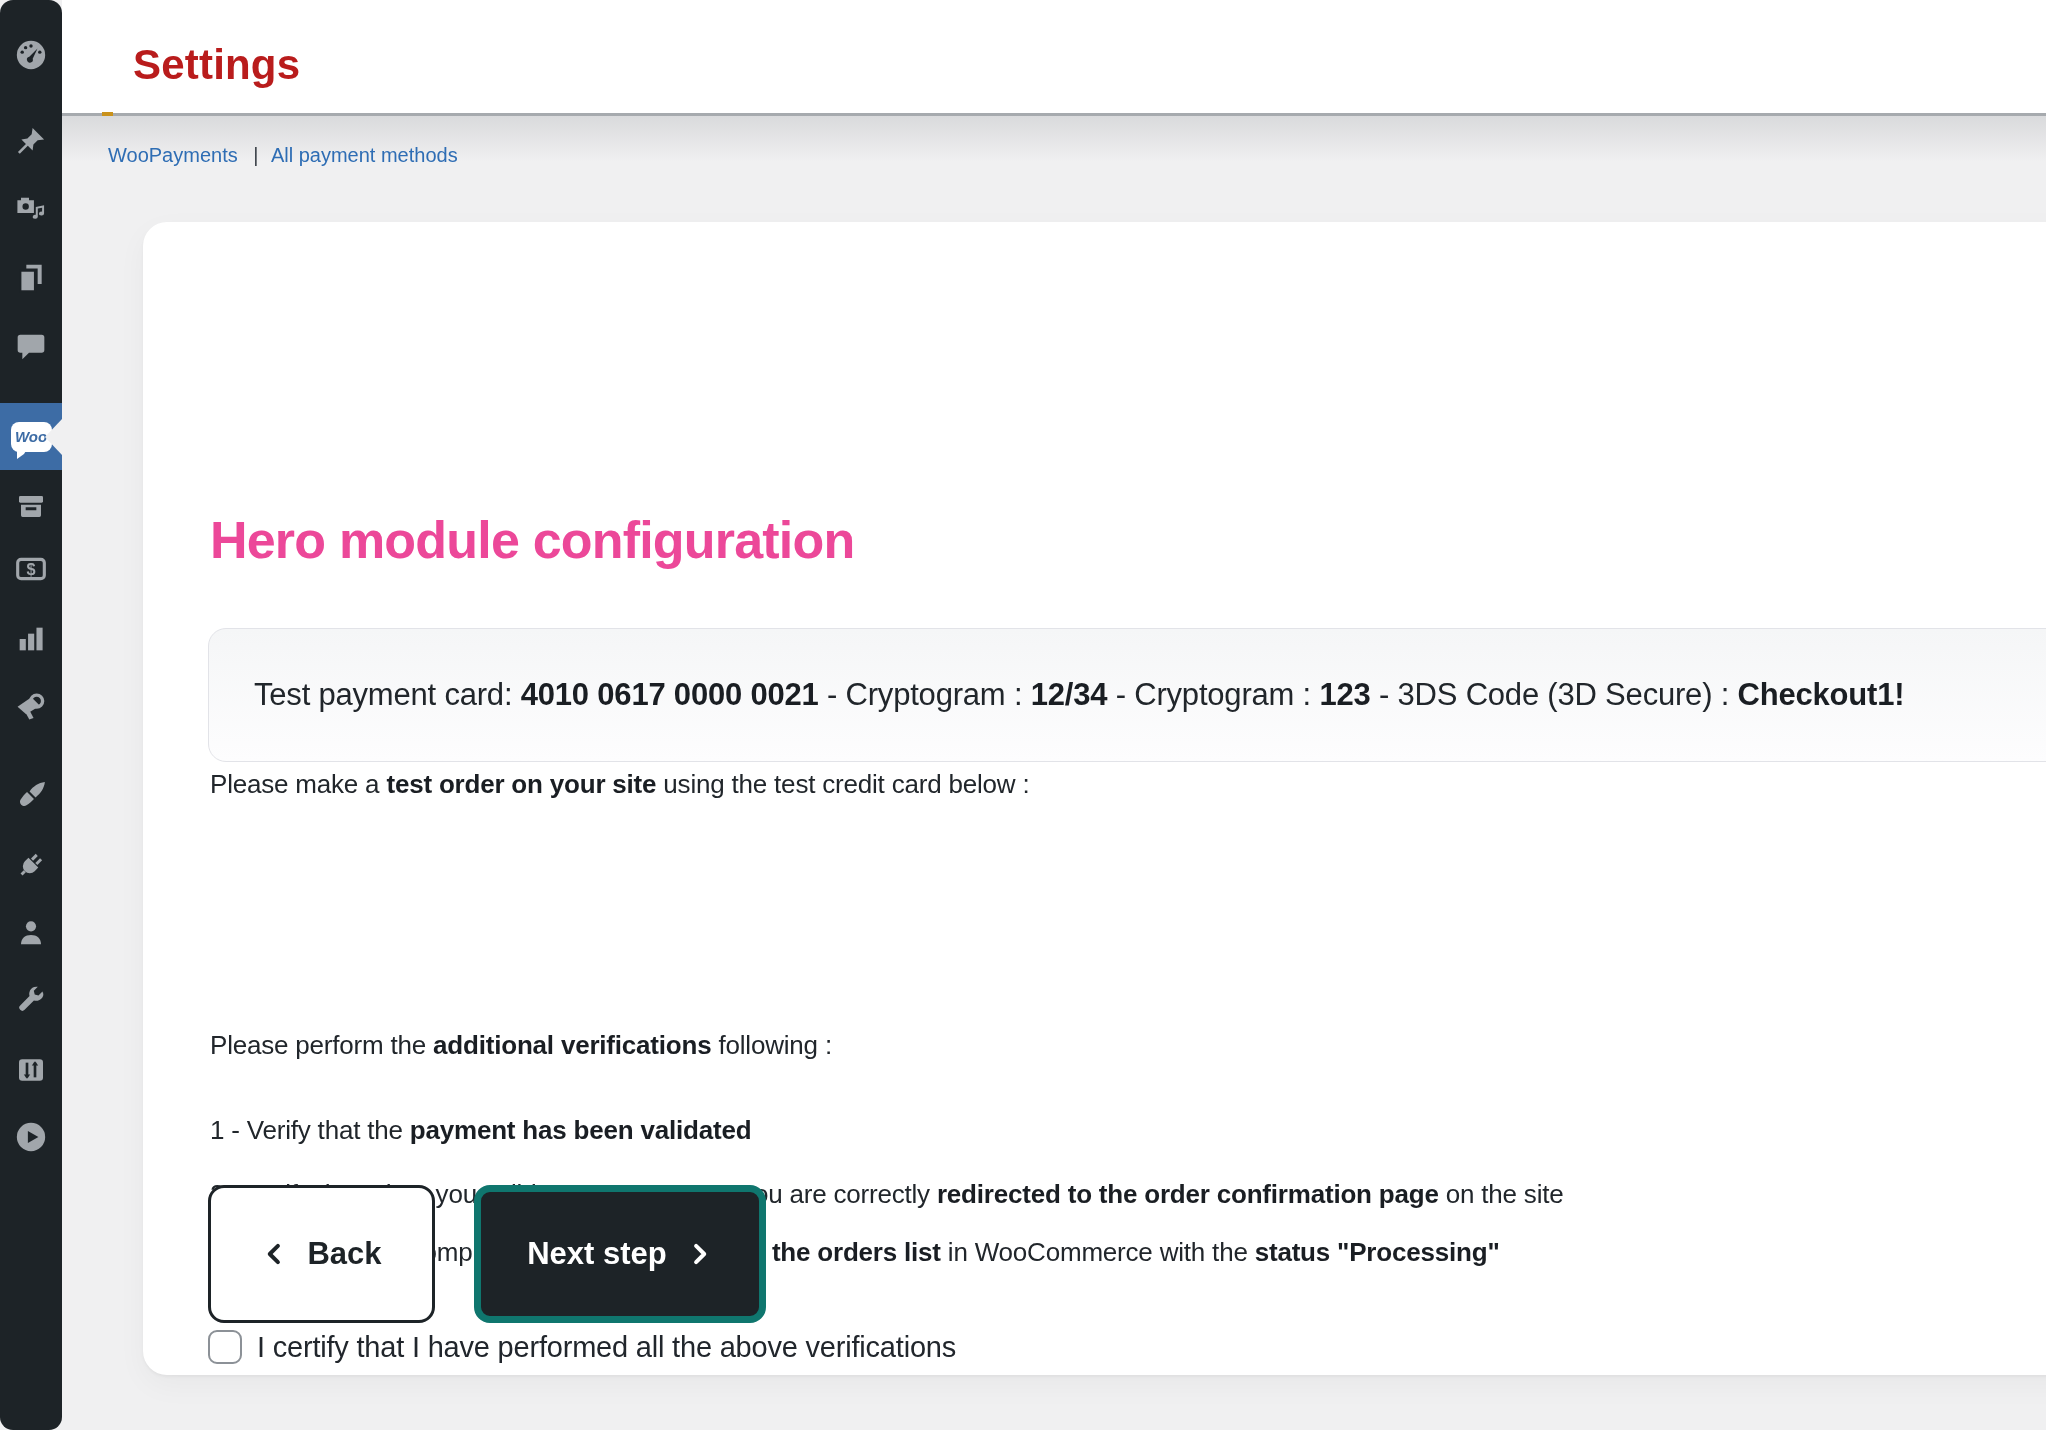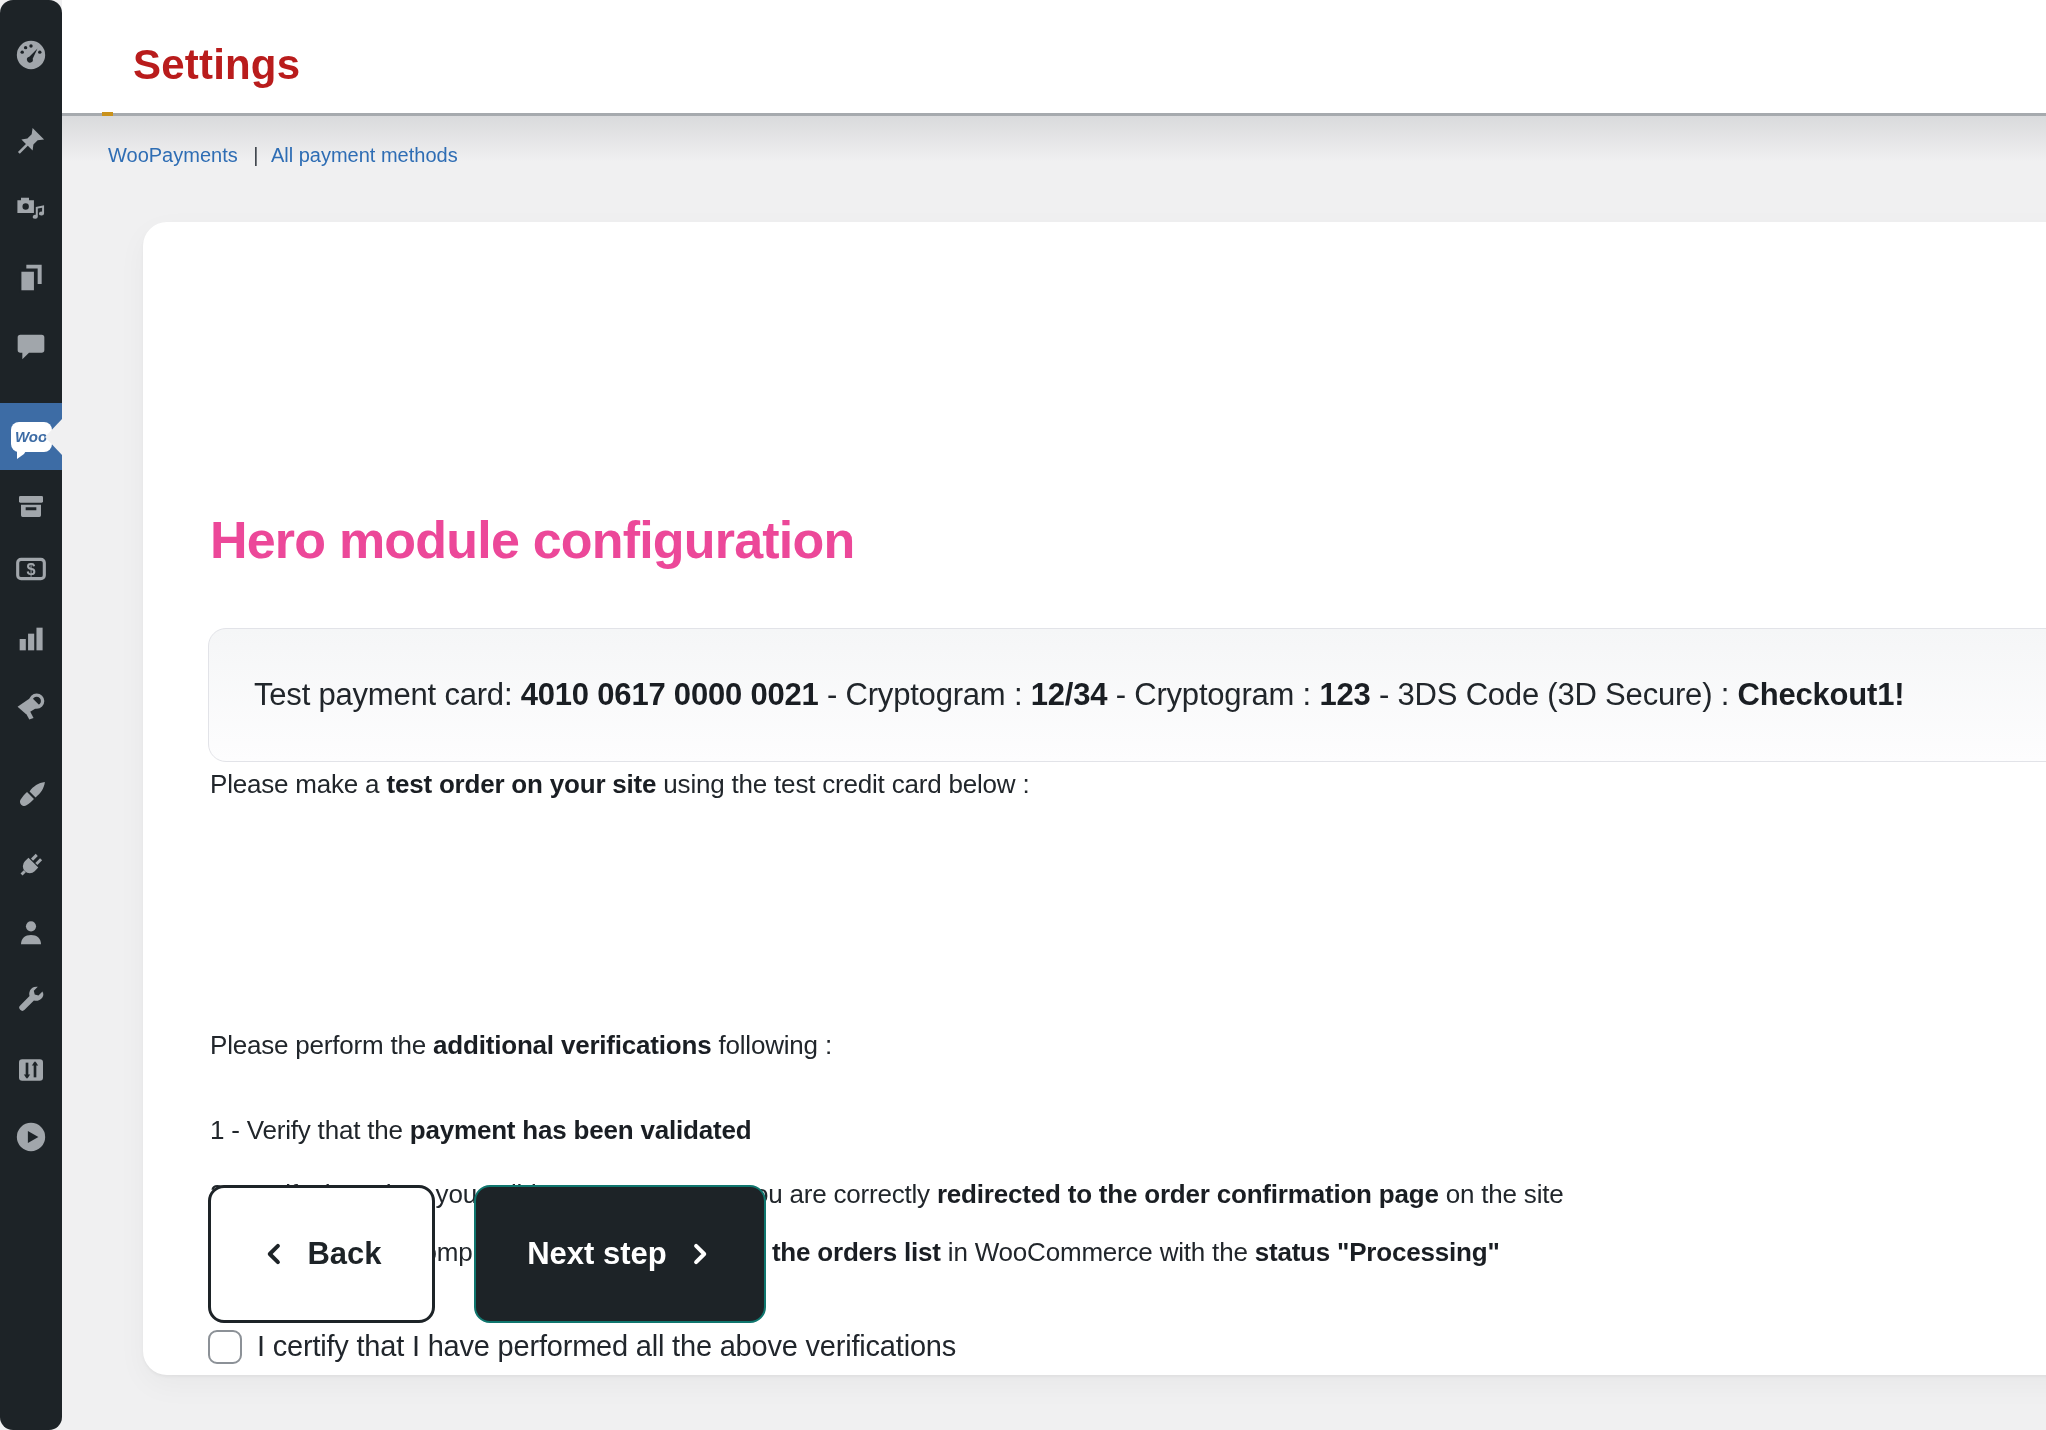--- a/index.html
+++ b/index.html
@@ -39,29 +39,29 @@
   .step{margin:0;position:absolute;left:67px;top:422px;font-size:38px;font-weight:700;color:#1d2327;}
   .para{margin:0;position:absolute;left:67px;font-size:26px;color:#21262b;letter-spacing:-.2px;}
   .para .b, .testbox .b{font-weight:700;color:#1a1e23;}
   .intro{top:547px;}
   .testbox{position:absolute;left:65px;top:406px;width:1903px;height:132px;border:1px solid #e2e3e8;
     border-radius:18px;background:linear-gradient(#f5f6f7,#fdfdfe);display:flex;align-items:center;}
   .testbox p{margin:0;padding-left:45px;font-size:31px;color:#21262b;letter-spacing:-.2px;}
   .verif{top:808px;}
   .li1{top:893px;} .li2{top:957px;} .li3{top:1015px;}
   
-  .check-row{position:absolute;left:65px;top:1108px;display:flex;align-items:flex-start;cursor:pointer;}
+  .check-row{position:absolute;left:65px;top:1108px;display:flex;align-items:center;cursor:pointer;}
   .checkbox{width:30px;height:30px;border:2.5px solid #8c9197;border-radius:9px;background:#ffffff;flex:0 0 auto;}
   .check-row .lbl{margin-left:15px;font-size:29px;color:#21262c;letter-spacing:-.2px;}
   
   .btn-row{position:absolute;left:65px;top:963px;display:flex;gap:39px;}
   .btn{height:138px;border-radius:16px;display:flex;align-items:center;justify-content:center;gap:18px;
     font-family:"Liberation Sans", sans-serif;font-size:31px;font-weight:700;cursor:pointer;}
   .btn-back{width:227px;background:#ffffff;border:3px solid #1d2327;color:#1d2327;}
-  .btn-next{width:292px;background:#1d2327;border:2px solid #0f766e;color:#ffffff;}
+  .btn-next{width:292px;background:#1d2327;border:7px solid #0f766e;color:#ffffff;}
   .btn svg{display:block;}
 </style>
 </head>
 <body>
 
 <aside class="sidebar">
 
   <div class="s-item" style="top:27px">
     <svg width="34" height="34" viewBox="0 0 24 24">
       <circle cx="12" cy="12" r="10" fill="#a1a6ab"></circle>

